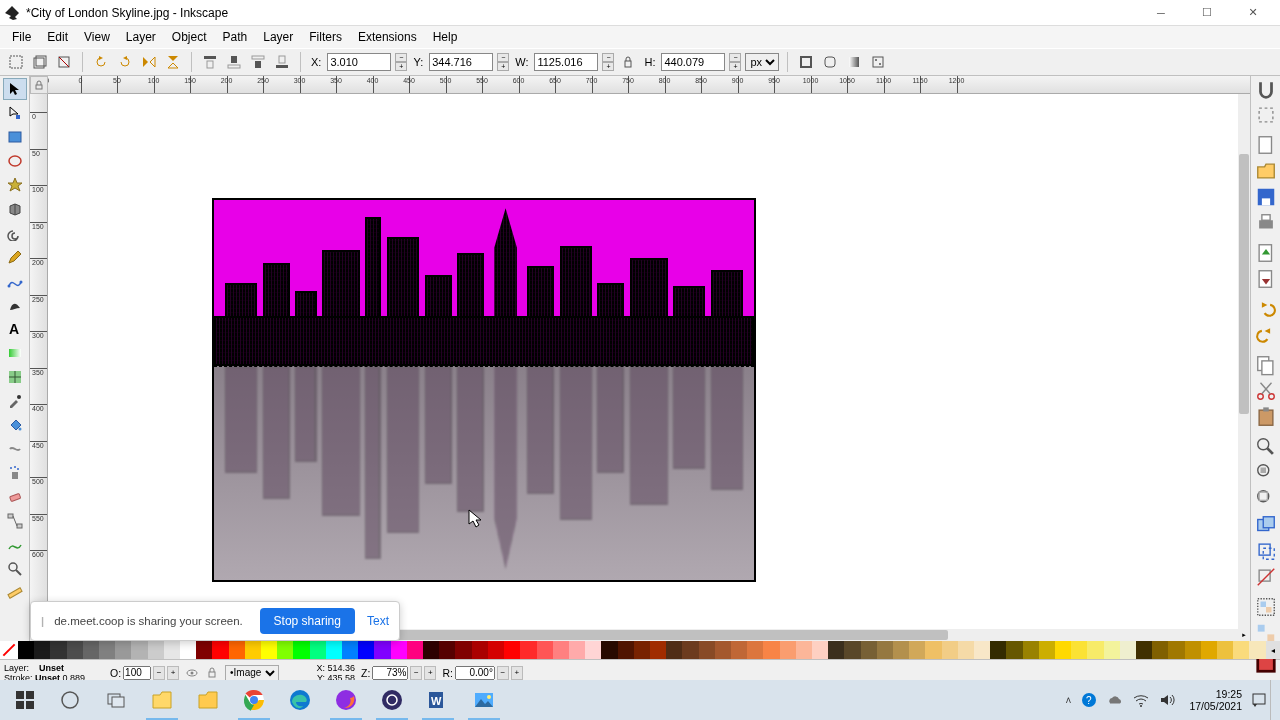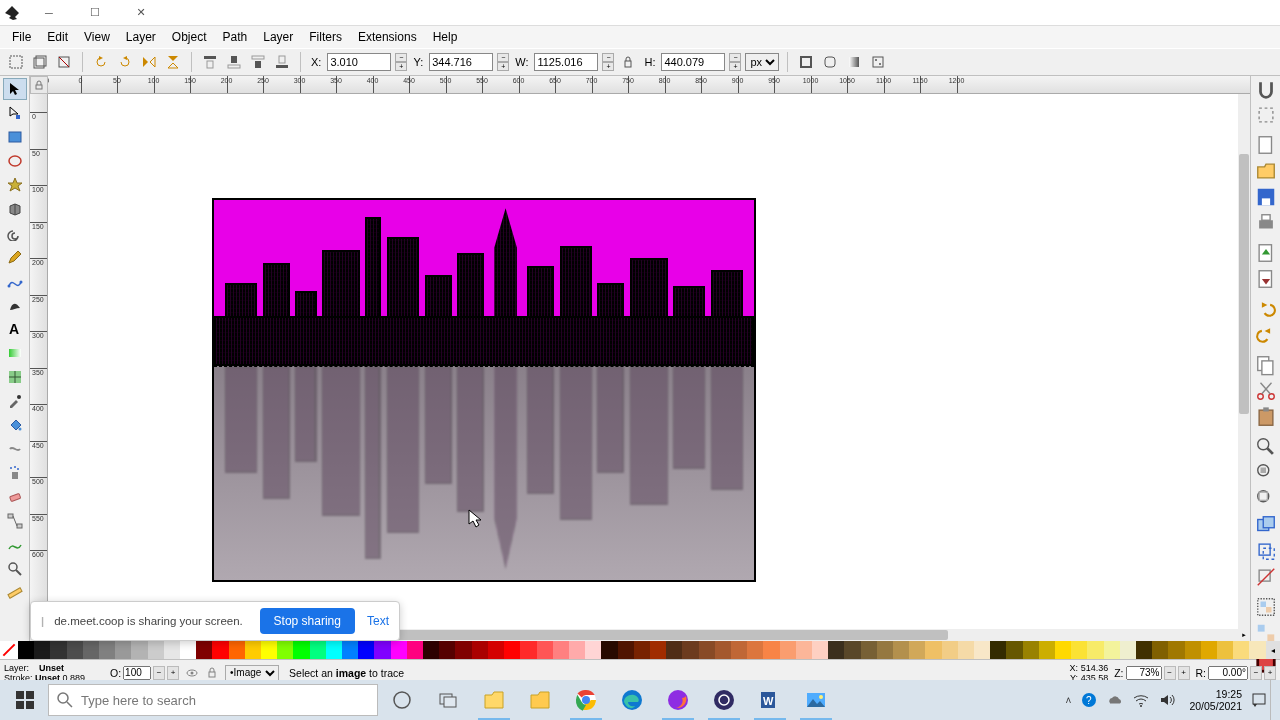--- a/index.html
+++ b/index.html
@@ -112,20 +112,21 @@
 
 .cursor-arrow { position:absolute; left:420px; top:415px; z-index:5; pointer-events:none; }
 </style>
 </head>
 <body>
 
 <div class="titlebar">
   <svg class="logo" viewBox="0 0 16 16">
       <polygon points="8,1 15,8 11,12 13,14 9,15 5,13 7,11 1,8" fill="#222"></polygon>
     </svg>
+  <span class="title">*City of London Skyline.jpg - Inkscape</span>
   <div class="winbtn">─</div>
   <div class="winbtn">☐</div>
   <div class="winbtn">✕</div>
 </div>
 
 <div class="menubar">
   <span>File</span>
   <span>Edit</span>
   <span>View</span>
   <span>Layer</span>
@@ -799,21 +800,20 @@
         <circle cx="6" cy="6" r="1.5" fill="#555"></circle>
       </svg>
     </div>
   <div class="mini-icon">
       <svg width="12" height="12" viewBox="0 0 12 12">
         <rect x="3" y="5" width="6" height="5" fill="none" stroke="#555"></rect>
         <path d="M4 5v-2a2 2 0 0 1 4 0v2" fill="none" stroke="#555"></path>
       </svg>
     </div>
   <select class="layer-sel"><option>•Image</option></select>
-  <div class="msg"><span>Select an </span><b>image</b><span> to trace</span></div>
   <div class="coords">
     <span><span>X:</span> <span>514.36</span></span>
     <span><span>Y:</span> <span>435.58</span></span>
   </div>
   <div class="zoom">
     <span>Z:</span>
     <input value="73%" style="">
     <div class="sbtn">−</div>
     <div class="sbtn">+</div>
   </div>
@@ -834,27 +834,20 @@
 
 <div class="taskbar">
   <div class="start">
     <svg width="18" height="18" viewBox="0 0 18 18">
         <rect x="0" y="0" width="8" height="8" fill="#333"></rect>
         <rect x="10" y="0" width="8" height="8" fill="#333"></rect>
         <rect x="0" y="10" width="8" height="8" fill="#333"></rect>
         <rect x="10" y="10" width="8" height="8" fill="#333"></rect>
       </svg>
   </div>
-  <div class="search">
-    <svg width="16" height="16" viewBox="0 0 16 16">
-        <circle cx="6" cy="6" r="5" fill="none" stroke="#777" stroke-width="1.5"></circle>
-        <line x1="10" y1="10" x2="15" y2="15" stroke="#777" stroke-width="1.5"></line>
-      </svg>
-    <span>Type here to search</span>
-  </div>
   <div class="tbico">
       <svg width="20" height="20">
         <circle cx="10" cy="10" r="8" fill="none" stroke="#555" stroke-width="1.5"></circle>
       </svg>
     </div>
   <div class="tbico">
       <svg width="20" height="20" viewBox="0 0 20 20">
         <rect x="2" y="4" width="12" height="10" fill="none" stroke="#555"></rect>
         <rect x="6" y="7" width="12" height="10" fill="#e0e8f0" stroke="#555"></rect>
       </svg>
@@ -923,20 +916,20 @@
         <path d="M1 6a12 12 0 0 1 14 0M3 9a8 8 0 0 1 10 0M6 12a4 4 0 0 1 4 0" fill="none" stroke="#333"></path>
         <circle cx="8" cy="14" r="1" fill="#333"></circle>
       </svg>
     <svg width="16" height="16" viewBox="0 0 16 16">
         <polygon points="2,6 5,6 9,3 9,13 5,10 2,10" fill="#333"></polygon>
         <path d="M11 5a4 4 0 0 1 0 6M13 3a7 7 0 0 1 0 10" fill="none" stroke="#333"></path>
       </svg>
   </div>
   <div class="clock">
     <span>19:25</span>
-    <span>20/05/2021</span>
+    <span>17/05/2021</span>
   </div>
   <svg width="18" height="18" viewBox="0 0 18 18">
       <rect x="3" y="3" width="12" height="10" fill="none" stroke="#333"></rect>
       <polygon points="3,13 7,13 5,16" fill="#333"></polygon>
     </svg>
   <div class="showdesk"></div>
 </div>
 
 </body></html>

